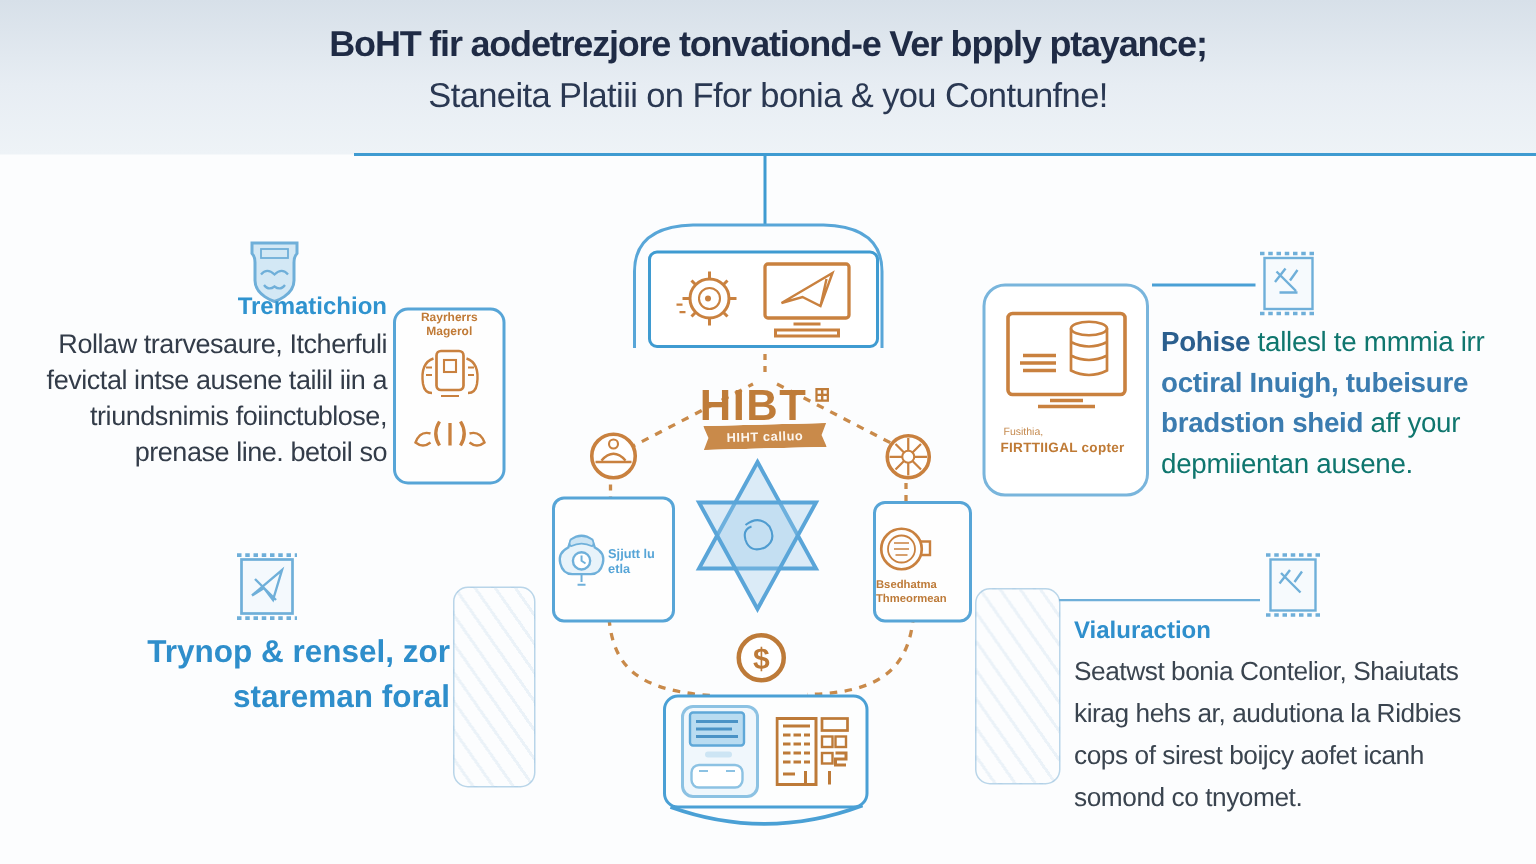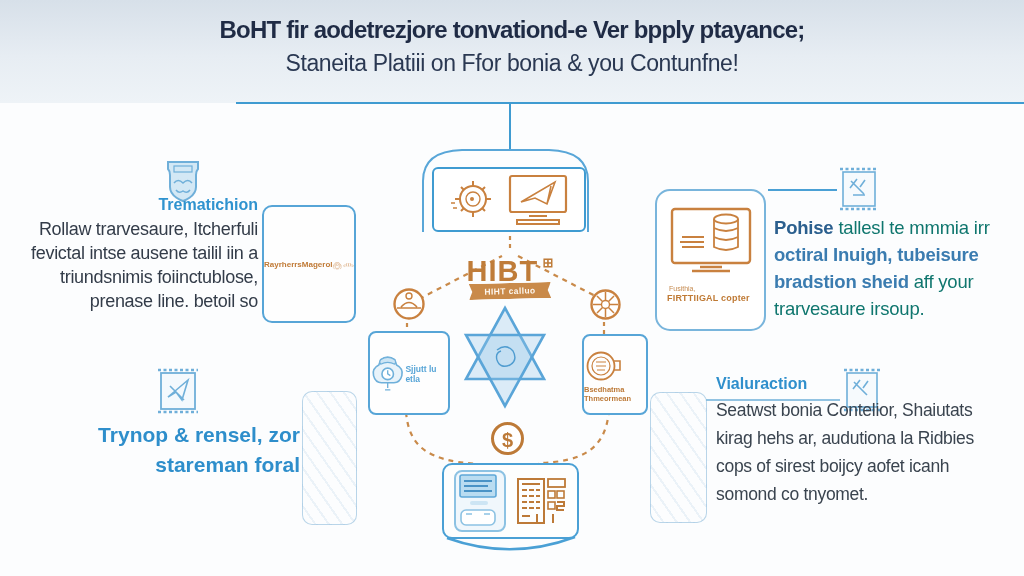--- a/index.html
+++ b/index.html
@@ -17,21 +17,21 @@
 
   
   #left-top-block{left:-40px;top:196px;width:298px;text-align:right;}
   #left-top-block .hd{font-size:16px;font-weight:bold;color:#2f93cf;margin-bottom:3px;}
   #left-top-block .ln{font-size:18px;color:#333c49;line-height:24px;white-space:nowrap;letter-spacing:-0.3px;}
   #left-bottom-block{left:-10px;top:420px;width:310px;text-align:right;}
   #left-bottom-block .ln{font-size:21px;font-weight:bold;color:#2e8ecb;line-height:30px;white-space:nowrap;}
 
   
   .sketch-card{border:2px solid #57a5d7;border-radius:10px;background:#fefefe;}
-  #passport-card{left:262px;top:205px;width:94px;height:118px;display:flex;flex-direction:row;
+  #passport-card{left:262px;top:205px;width:75px;height:118px;display:flex;flex-direction:column;
                  align-items:center;box-sizing:border-box;}
   #passport-card .t{font-size:8px;font-weight:bold;color:#c07a36;line-height:9px;text-align:center;}
   #chip-left{left:368px;top:331px;width:78px;height:80px;display:flex;
              align-items:center;justify-content:center;border-radius:8px;}
   #chip-left .t{font-size:8.5px;font-weight:bold;color:#57a5d7;margin-top:2px;}
   #chip-right{left:582px;top:334px;width:62px;height:77px;display:flex;flex-direction:column;
               align-items:flex-start;justify-content:center;border-radius:8px;}
   #chip-right .t{font-size:7.5px;font-weight:bold;color:#bd7a38;line-height:9px;text-align:center;}
   #right-card{left:655px;top:189px;width:111px;height:142px;border:2.5px solid #79b5dc;border-radius:15px;
               background:#fff;display:flex;flex-direction:column;align-items:center;box-sizing:border-box;padding-top:16px;}
@@ -58,21 +58,21 @@
                 background:#fff;color:#bd7a38;font-size:20px;font-weight:bold;text-align:center;line-height:31px;box-sizing:border-box;}
   #bottom-box{left:442px;top:463px;width:137px;height:76px;border:2.5px solid #4aa0d5;border-radius:10px;
               background:#fdfefe;display:flex;align-items:center;justify-content:space-evenly;box-sizing:border-box;}
 
   
   #right-top-par{left:774px;top:214px;width:250px;}
   #right-top-par .ln{font-size:18.5px;line-height:27px;white-space:nowrap;letter-spacing:-0.2px;}
   .bold-blue{font-weight:bold;color:#2b5f8e;}
   .mid-blue{font-weight:bold;color:#3b7cb0;}
   .lite-blue{color:#0f766e;}
-  #right-bottom-par{left:716px;top:375px;width:308px;}
+  #right-bottom-par{left:716px;top:412px;width:308px;}
   #right-bottom-par .hd{font-size:16px;font-weight:bold;color:#2f8fcc;margin-bottom:3px;}
   #right-bottom-par .ln{font-size:17.5px;color:#3a444f;line-height:28px;white-space:nowrap;letter-spacing:-0.3px;}
 
   svg{display:block;}
 </style>
 </head>
 <body>
 
 <div id="canvas">
 
@@ -229,21 +229,21 @@
 
   <svg class="abs" style="left:838px;top:166px" width="42" height="46" viewBox="0 0 42 46">
     <path d="M2 3 h38 M2 43 h38" stroke="#6fafd9" stroke-width="2.4" stroke-dasharray="3,2.5" fill="none"></path>
     <rect x="5" y="6" width="32" height="34" fill="#f6fafd" stroke="#6fafd9" stroke-width="1.6"></rect>
     <path d="M12 22 l7 -9 M13 15 l13 13 M27 14 l-5 7 M15 29 h12" fill="none" stroke="#6fafd9" stroke-width="1.6"></path>
   </svg>
   <div class="abs" id="right-top-par">
     <div class="ln"><span class="bold-blue">Pohise</span><span class="lite-blue"> tallesl te mmmia irr</span></div>
     <div class="ln mid-blue">octiral Inuigh, tubeisure</div>
     <div class="ln"><span class="mid-blue">bradstion sheid</span><span class="lite-blue"> aff your</span></div>
-    <div class="ln lite-blue">trarvesaure irsoup.</div>
+    <div class="ln lite-blue">depmiientan ausene.</div>
   </div>
 
   <div class="abs ghost" id="ghost-right"></div>
   <svg class="abs" style="left:842px;top:367px" width="40" height="46" viewBox="0 0 40 46">
     <path d="M2 3 h36 M2 43 h36" stroke="#6fafd9" stroke-width="2.4" stroke-dasharray="3,2.5" fill="none"></path>
     <rect x="5" y="6" width="30" height="34" fill="#f6fafd" stroke="#6fafd9" stroke-width="1.6"></rect>
     <path d="M11 22 l7 -9 M12 15 l13 13 M26 14 l-5 7" fill="none" stroke="#6fafd9" stroke-width="1.6"></path>
   </svg>
   <div class="abs" id="right-bottom-par">
     <div class="hd">Vialuraction</div>

